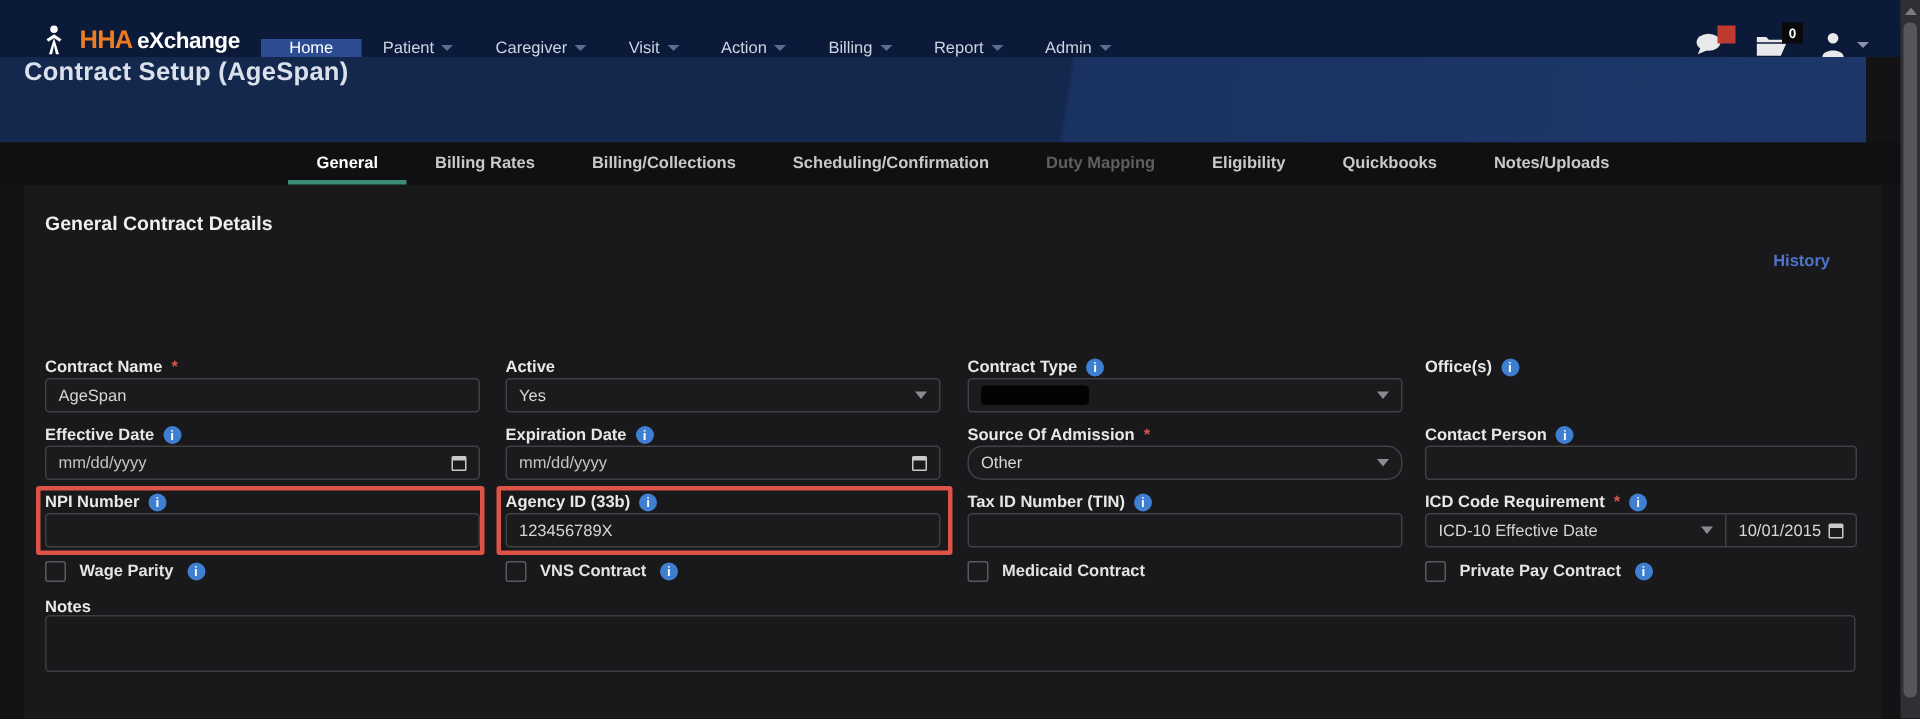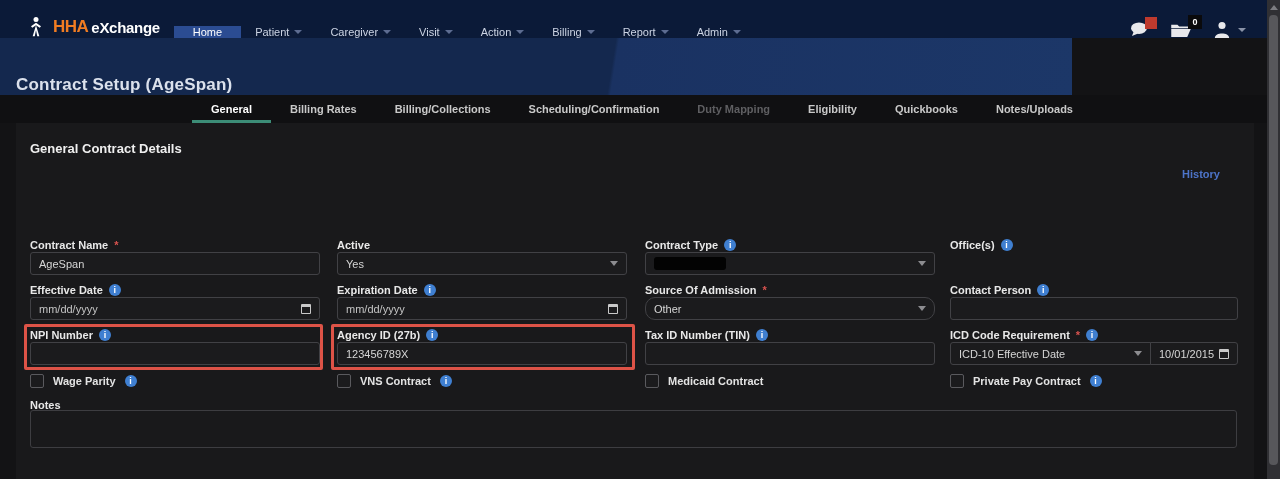--- a/index.html
+++ b/index.html
@@ -33,23 +33,23 @@
   .badge-red { position: absolute; top: -5px; right: -9px; width: 12px; height: 12px; background: #bf3a2e; }
   .badge-dark {
     position: absolute; top: -7px; right: -10px; min-width: 14px; height: 14px; background: #0a0a0c;
     color: #fff; font-size: 9px; font-weight: bold; display: flex; align-items: center; justify-content: center;
     padding: 0 2px;
   }
   .user-caret { width: 0; height: 0; border-left: 4px solid transparent; border-right: 4px solid transparent; border-top: 4px solid #8a93a8; margin-left: 8px; }
 
   
   .page-header {
-    position: absolute; top: 38px; left: 0; width: 1072px; height: 57px;
+    position: absolute; top: 38px; left: 0; width: 1244px; height: 57px;
     background: linear-gradient(99deg, #14284e 57%, #1a3262 57.3%, #1c3768 100%);
-    display: flex; align-items: flex-end; padding: 0 16px; z-index: 2;
+    display: flex; align-items: flex-start; padding: 0 16px; z-index: 2;
   }
   .page-title { color: #dbe1ec; font-size: 17px; font-weight: bold; letter-spacing: 0.2px; }
 
   
   .tabbar {
     position: absolute; top: 95px; left: 0; width: 1280px; height: 28px;
     background: #101012; display: flex; align-items: stretch; padding-left: 4px; z-index: 2; justify-content: center;
   }
   .tab {
     position: relative; display: flex; align-items: center; padding: 0 19px;
@@ -297,21 +297,21 @@
     </div>
     <input class="tf" style="left: 934px; top: 174px; width: 288px;" value="">
 
     <div class="field-label" style="left:14px; top:206px;">
       <span>NPI Number</span>
       <span class="info-icon"></span>
     </div>
     <input class="tf" style="left: 14px; top: 219px; width: 290px;" value="">
 
     <div class="field-label" style="left:321px; top:206px;">
-      <span>Agency ID (27b)</span>
+      <span>Agency ID (33b)</span>
       <span class="info-icon"></span>
     </div>
     <input class="tf" style="left: 321px; top: 219px; width: 290px;" value="123456789X">
 
     <div class="field-label" style="left:629px; top:206px;">
       <span>Tax ID Number (TIN)</span>
       <span class="info-icon"></span>
     </div>
     <input class="tf" style="left: 629px; top: 219px; width: 290px;" value="">
 

